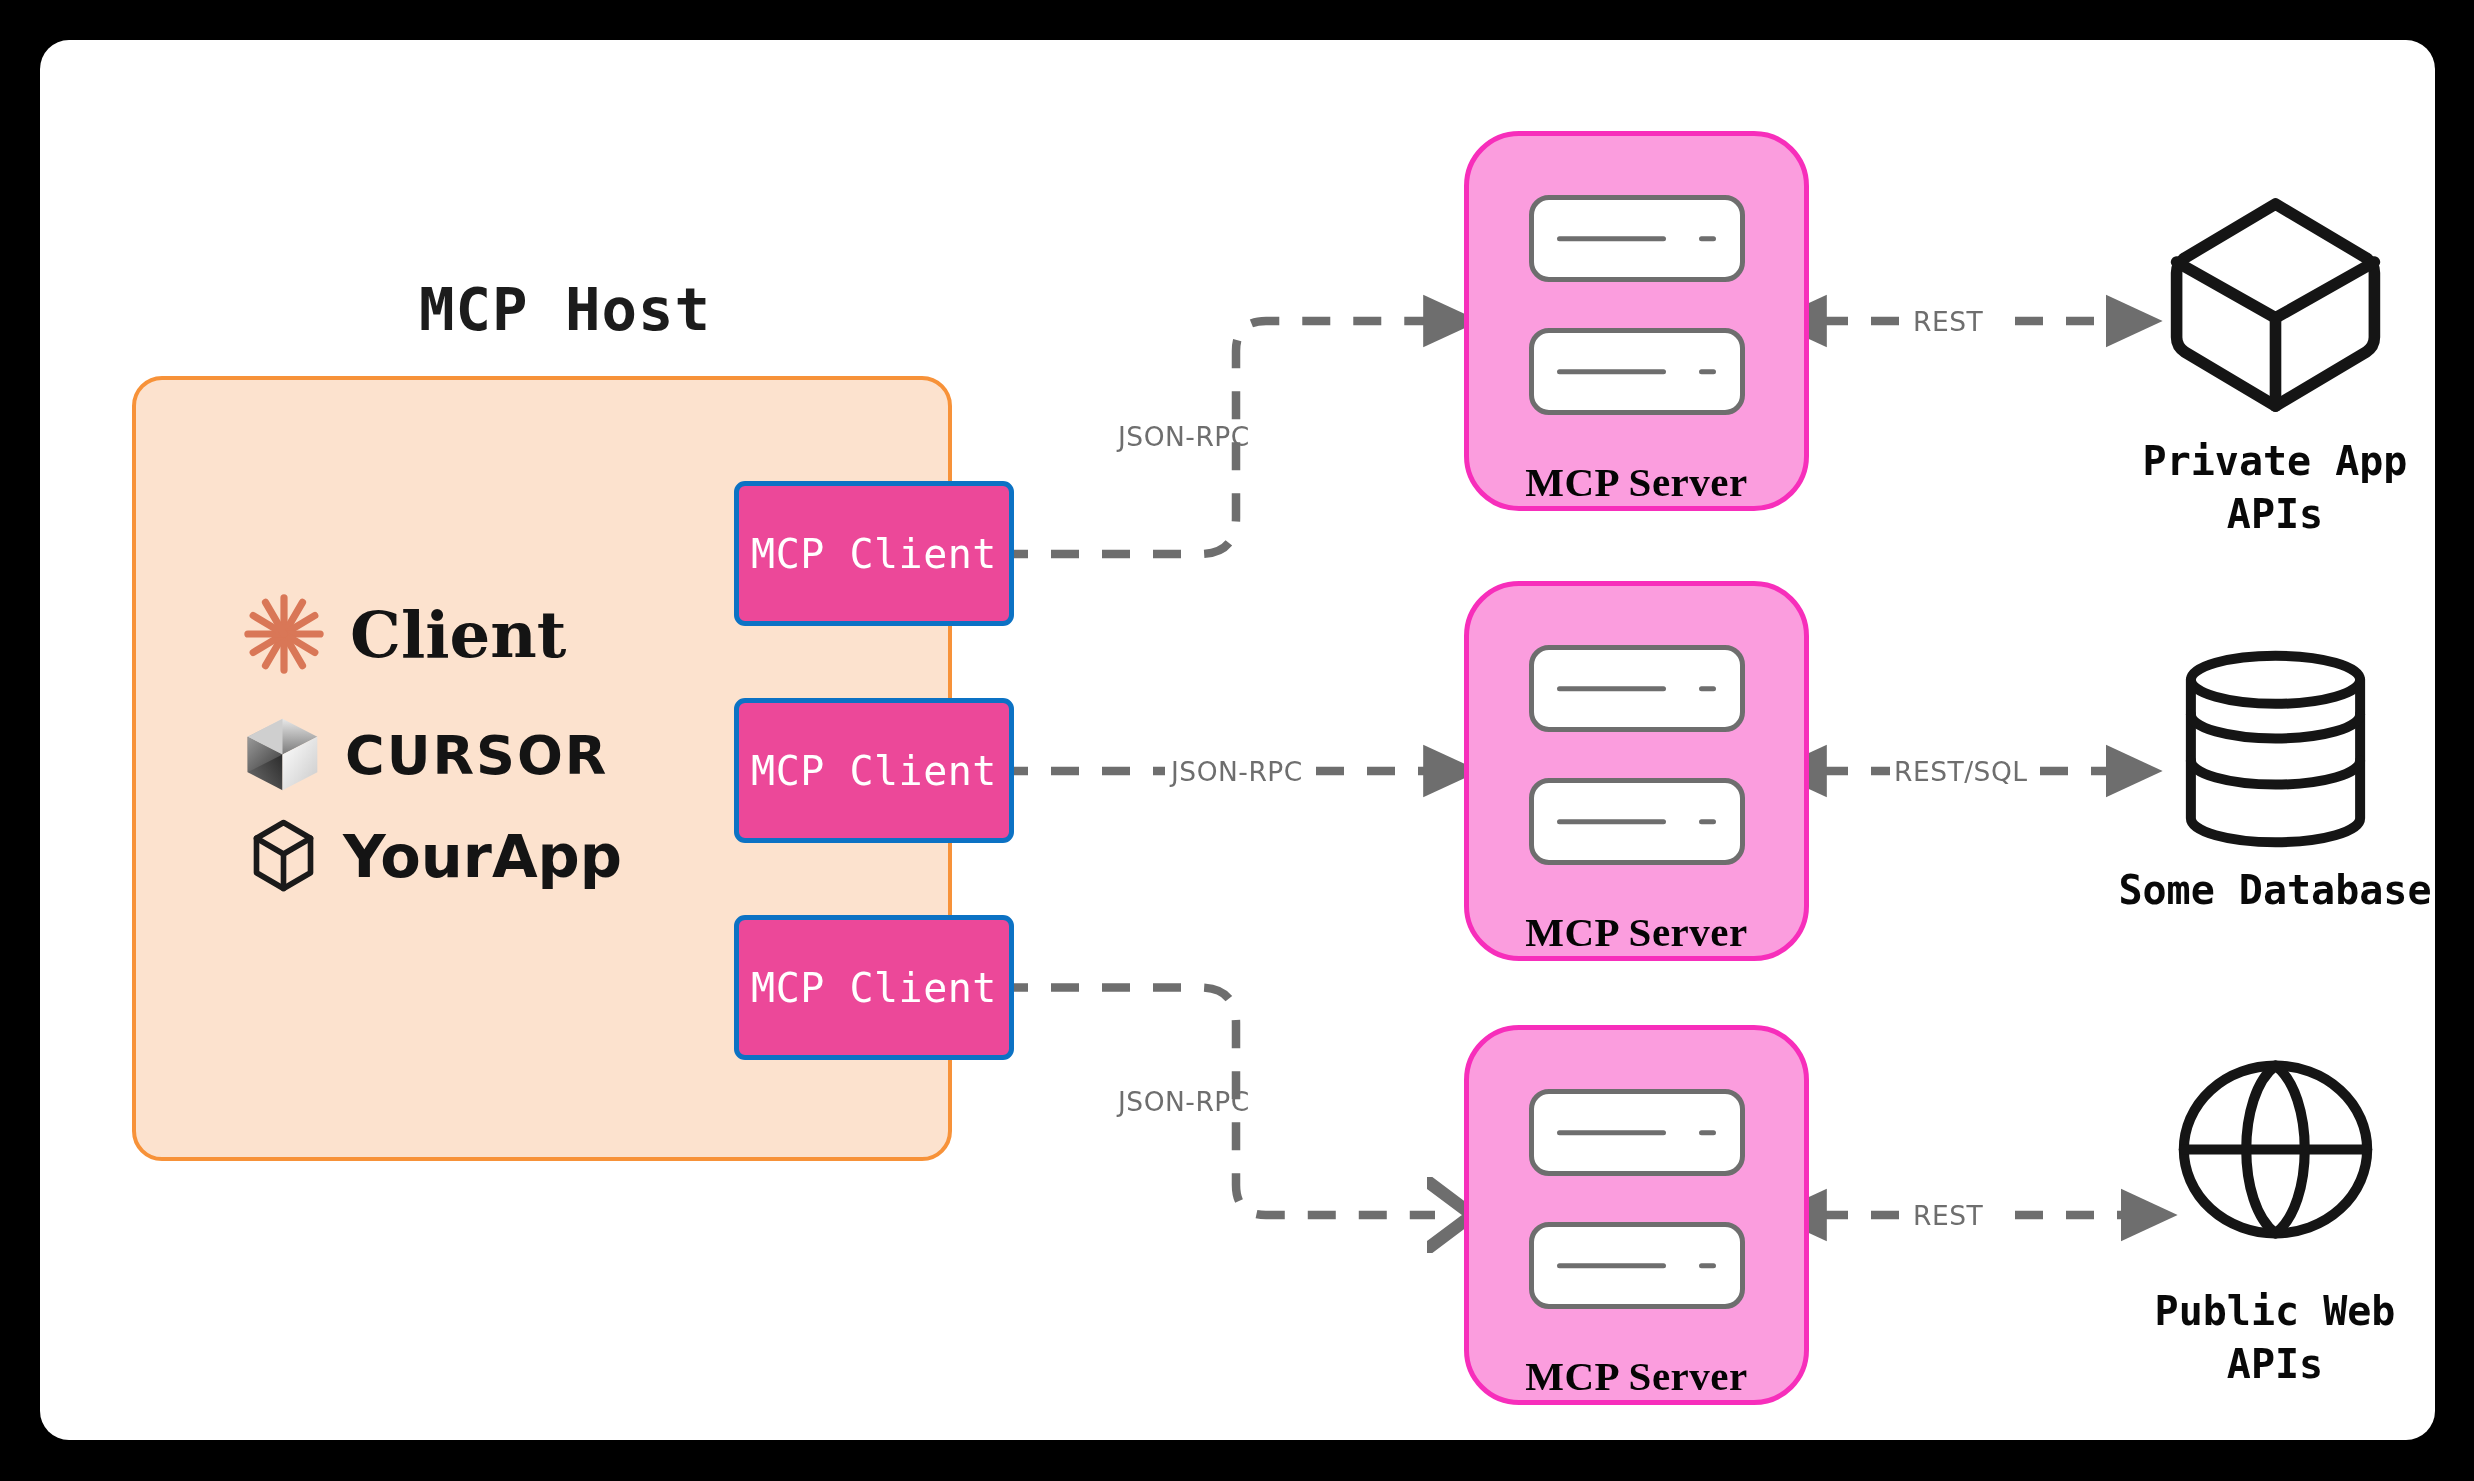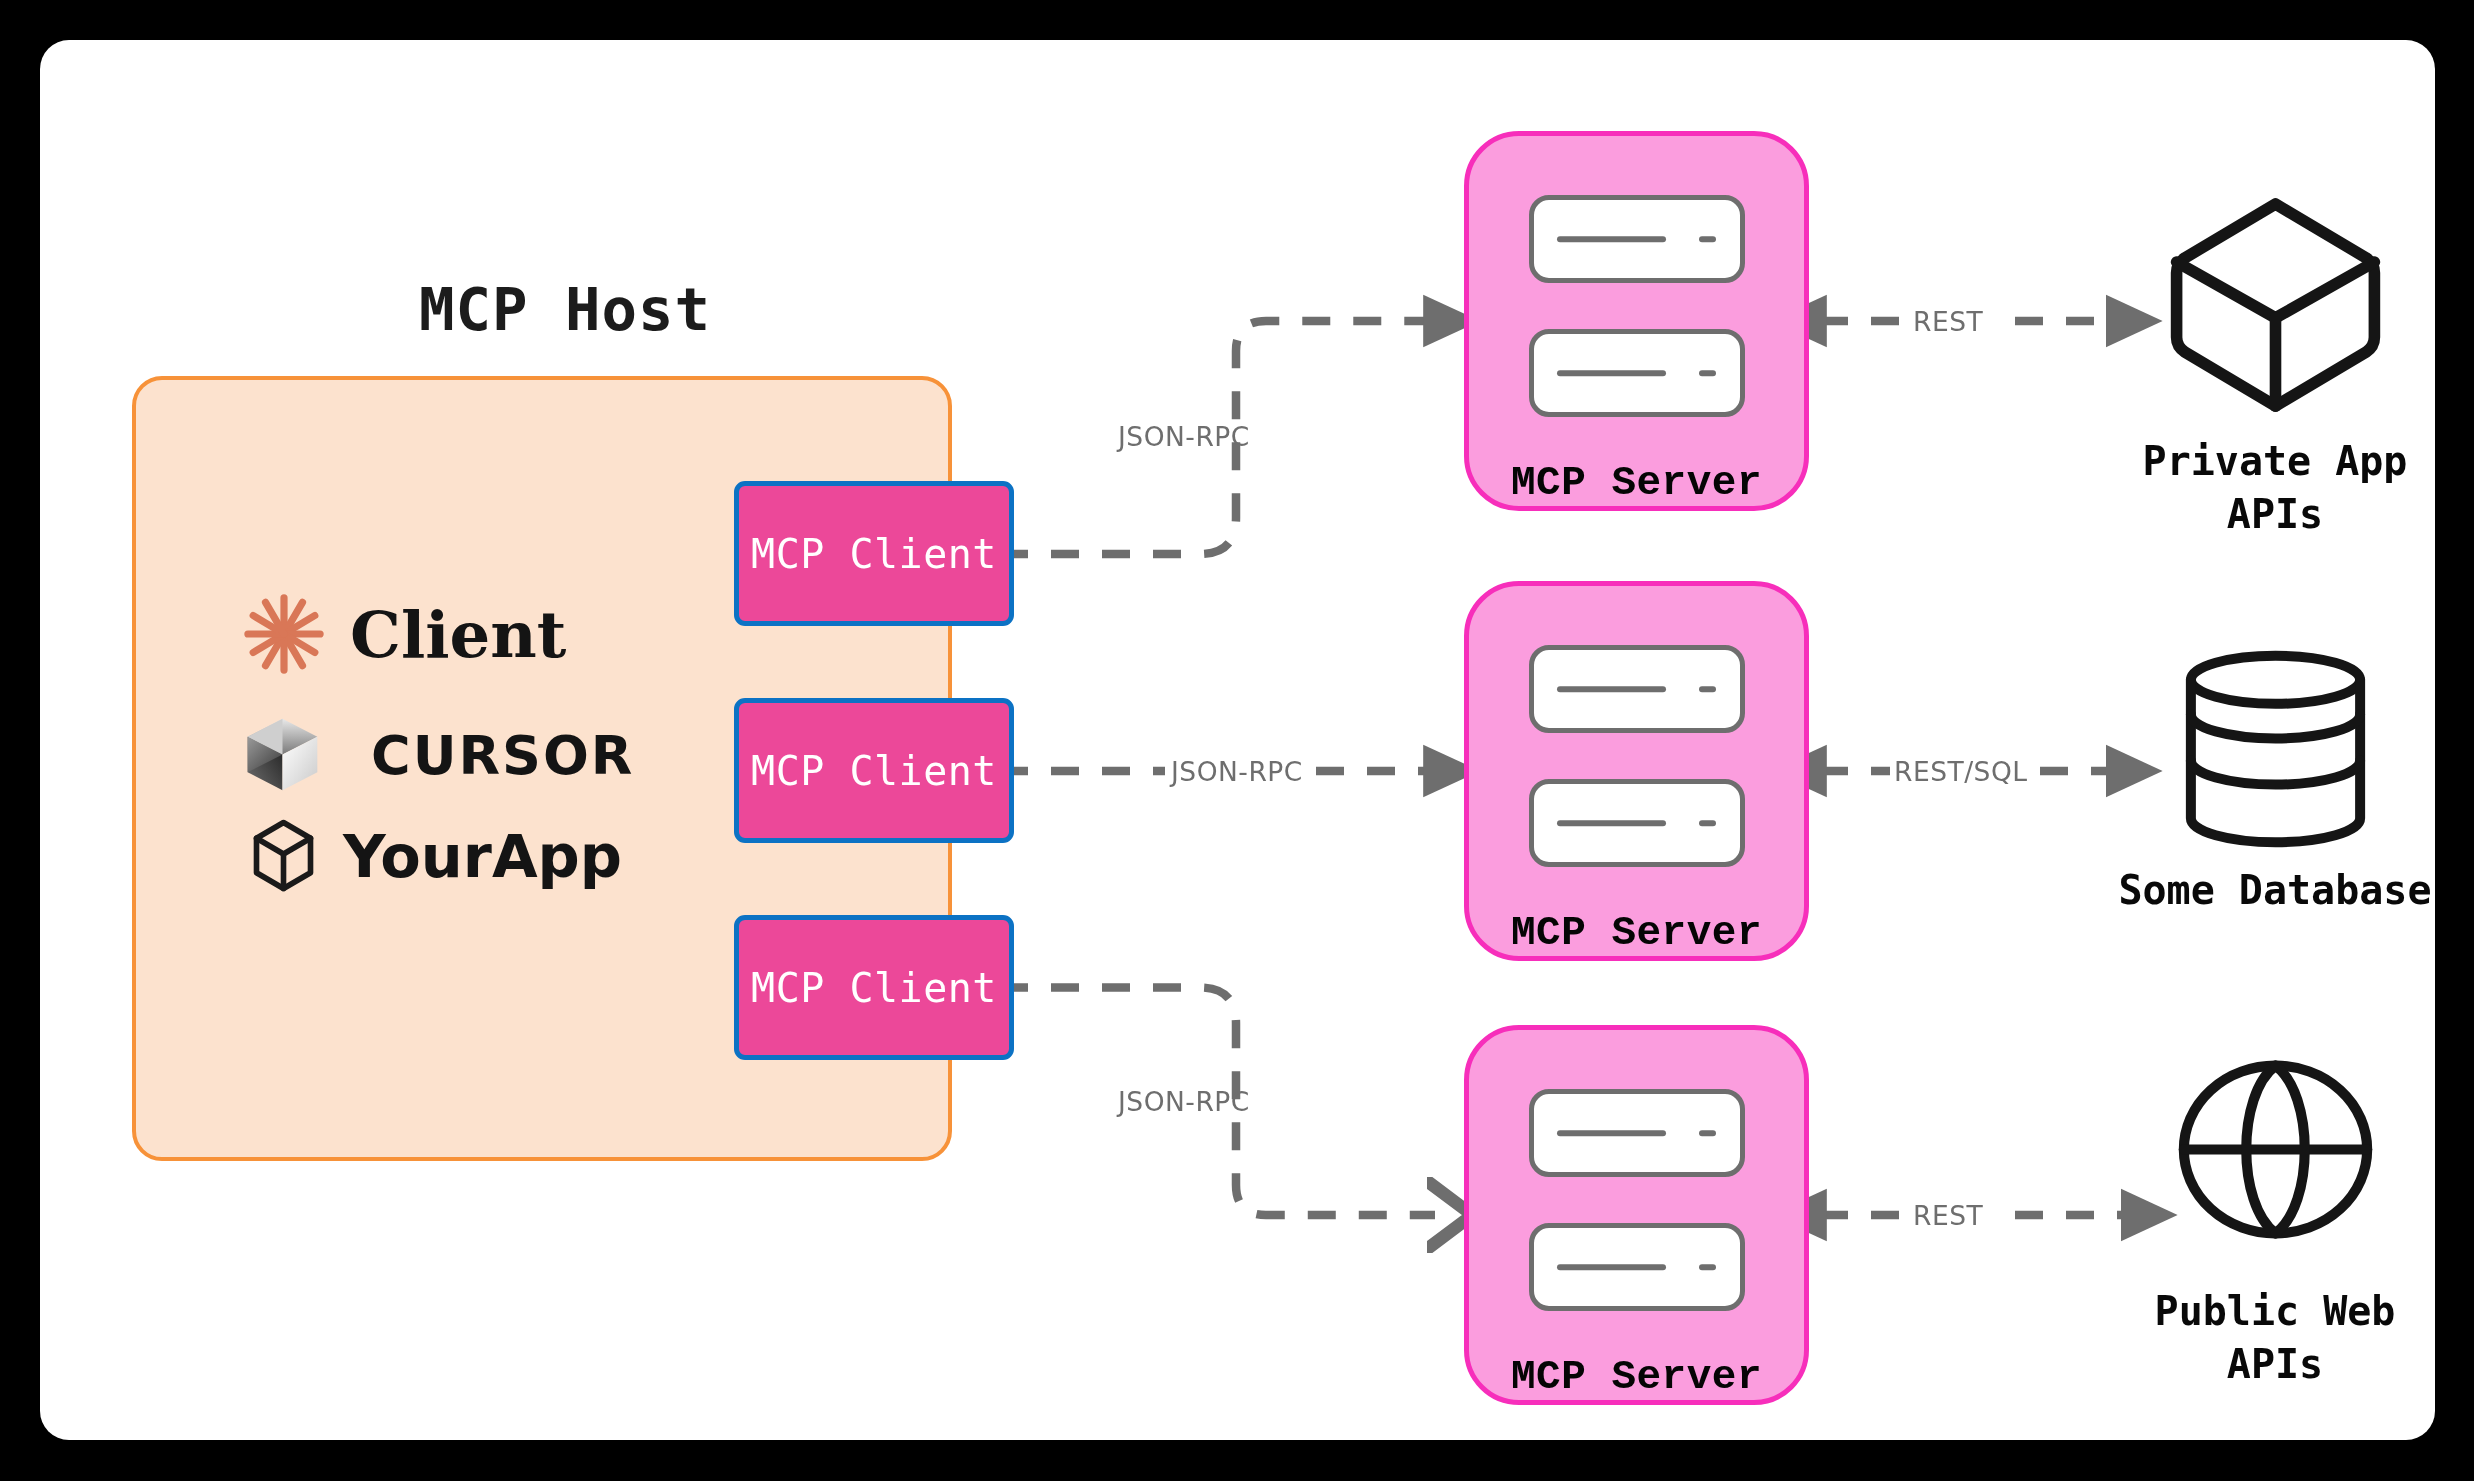--- a/index.html
+++ b/index.html
@@ -9,40 +9,40 @@
   .abs{position:absolute;}
 
   
   #host-title{left:350px;top:235px;width:350px;text-align:center;font-family:"DejaVu Sans Mono",monospace;
               font-size:59px;font-weight:700;color:#1c1c1c;letter-spacing:1px;}
   #host-box{left:92px;top:336px;width:820px;height:785px;background:#FCE2CE;
             border:4.5px solid #F79239;border-radius:30px;box-sizing:border-box;}
 
   .brand{position:absolute;display:flex;align-items:center;gap:22px;}
   .brand-label{font-family:"DejaVu Serif",serif;font-size:64px;font-weight:600;color:#141414;line-height:1;}
-  .brand-label.sans{font-family:"DejaVu Sans",sans-serif;font-weight:700;font-size:54px;letter-spacing:2px;margin-left:26px;}
+  .brand-label.sans{font-family:"DejaVu Sans",sans-serif;font-weight:700;font-size:54px;letter-spacing:2px;}
   .brand-label.sans2{font-family:"DejaVu Sans",sans-serif;font-weight:700;font-size:59px;letter-spacing:0px;}
 
   
   .client{position:absolute;width:280px;height:145px;background:#ec4899;border:5.5px solid #0C72C4;
           border-radius:11px;box-sizing:border-box;display:flex;align-items:center;justify-content:center;}
   .client span{font-family:"DejaVu Sans Mono",monospace;font-size:40px;color:#fff;letter-spacing:0.5px;}
 
   
   .server{position:absolute;width:345px;height:380px;background:#FB9DDE;border:5.5px solid #F72EBB;
           border-radius:55px;box-sizing:border-box;display:flex;flex-direction:column;align-items:center;}
   .rack{width:216px;height:90px;background:#fff;border:5.5px solid #6E6E6E;border-radius:20px;
         box-sizing:border-box;position:relative;}
   .rack .bar{position:absolute;left:23px;top:50%;transform:translateY(-50%);width:109px;height:5.5px;
              background:#6E6E6E;border-radius:3px;}
   .rack .dot{position:absolute;right:24px;top:50%;transform:translateY(-50%);width:16.5px;height:5.5px;
              background:#6E6E6E;border-radius:3px;}
   .server .slot1{margin-top:59px;}
   .server .slot2{margin-top:46px;}
-  .server .srv-label{margin-top:43px;font-family:Liberation Mono, monospace;font-size:41px;
+  .server .srv-label{margin-top:43px;font-family:Liberation Serif, serif;font-size:41px;
                      font-weight:700;color:#050505;letter-spacing:0.5px;}
 
   
   .endpoint{position:absolute;width:390px;display:flex;flex-direction:column;align-items:center;}
   .endpoint .ep-label{margin-top:13px;font-family:"DejaVu Sans Mono",monospace;font-size:40px;
                       font-weight:700;color:#090909;text-align:center;line-height:1.32;letter-spacing:0px;}
 
   
   .conn-label{position:absolute;font-family:"DejaVu Sans",sans-serif;font-size:26.5px;color:#6E6E6E;
               white-space:nowrap;letter-spacing:0.5px;}

